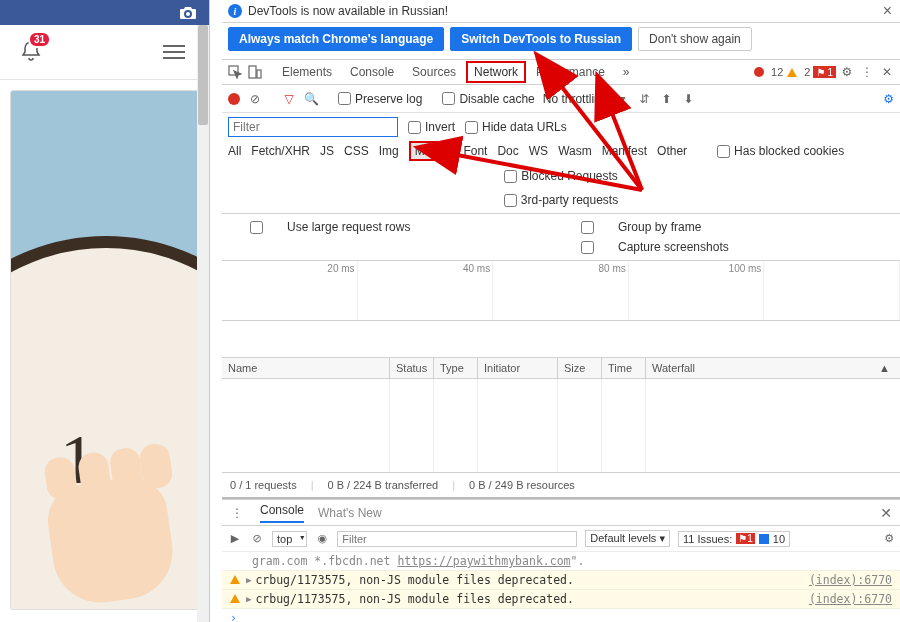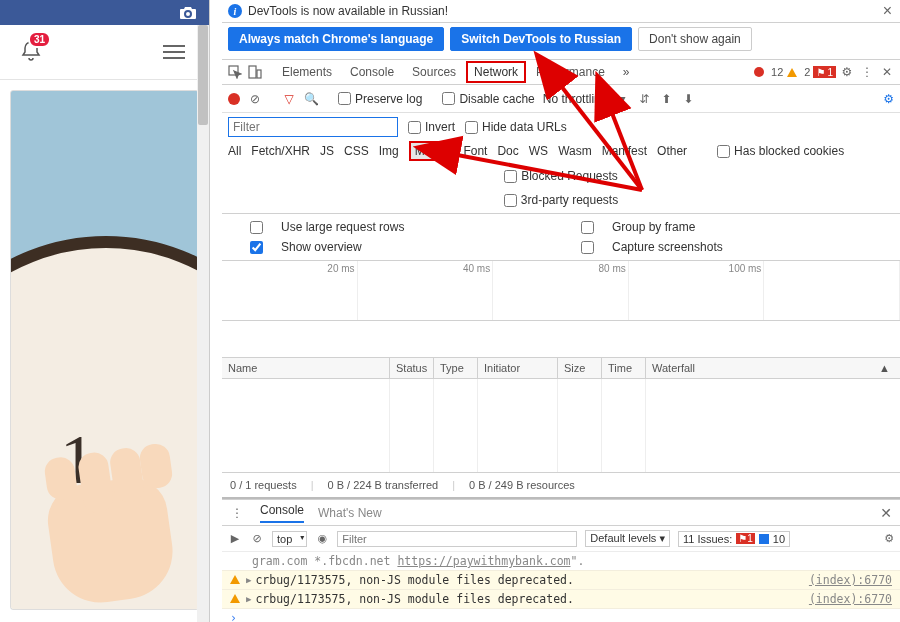--- a/index.html
+++ b/index.html
@@ -261,21 +261,21 @@
   }
   .bottom-filters { border-bottom: 1px solid #d0d0d0; padding-bottom: 6px; flex-direction: column; }
 
   
   .opts {
     display: flex;
     padding: 6px 8px;
     border-bottom: 1px solid #d0d0d0;
   }
   .opts .col { flex: 1; display: flex; flex-direction: column; gap: 6px; }
-  .opts .row { display: flex; align-items: center; gap: 18px; padding-left: 20px; }
+  .opts .row { display: flex; align-items: center; gap: 24px; padding-left: 20px; }
   .opts input[type=checkbox] { margin: 0; }
   .opts .row.checked input { accent-color: #1a73e8; }
 
   
   .timeline {
     height: 60px;
     border-bottom: 1px solid #d0d0d0;
     position: relative;
     background: #fff;
     display: flex;
@@ -584,24 +584,20 @@
         <span>3rd-party requests</span>
       </label>
   </div>
 
   <div class="opts">
     <div class="col">
       <label class="row">
           <input type="checkbox" style="">
           <span>Use large request rows</span>
         </label>
-      <label class="row checked">
-          <input type="checkbox" checked="" style="">
-          <span>Show overview</span>
-        </label>
     </div>
     <div class="col">
       <label class="row">
           <input type="checkbox" style="">
           <span>Group by frame</span>
         </label>
       <label class="row">
           <input type="checkbox" style="">
           <span>Capture screenshots</span>
         </label>

